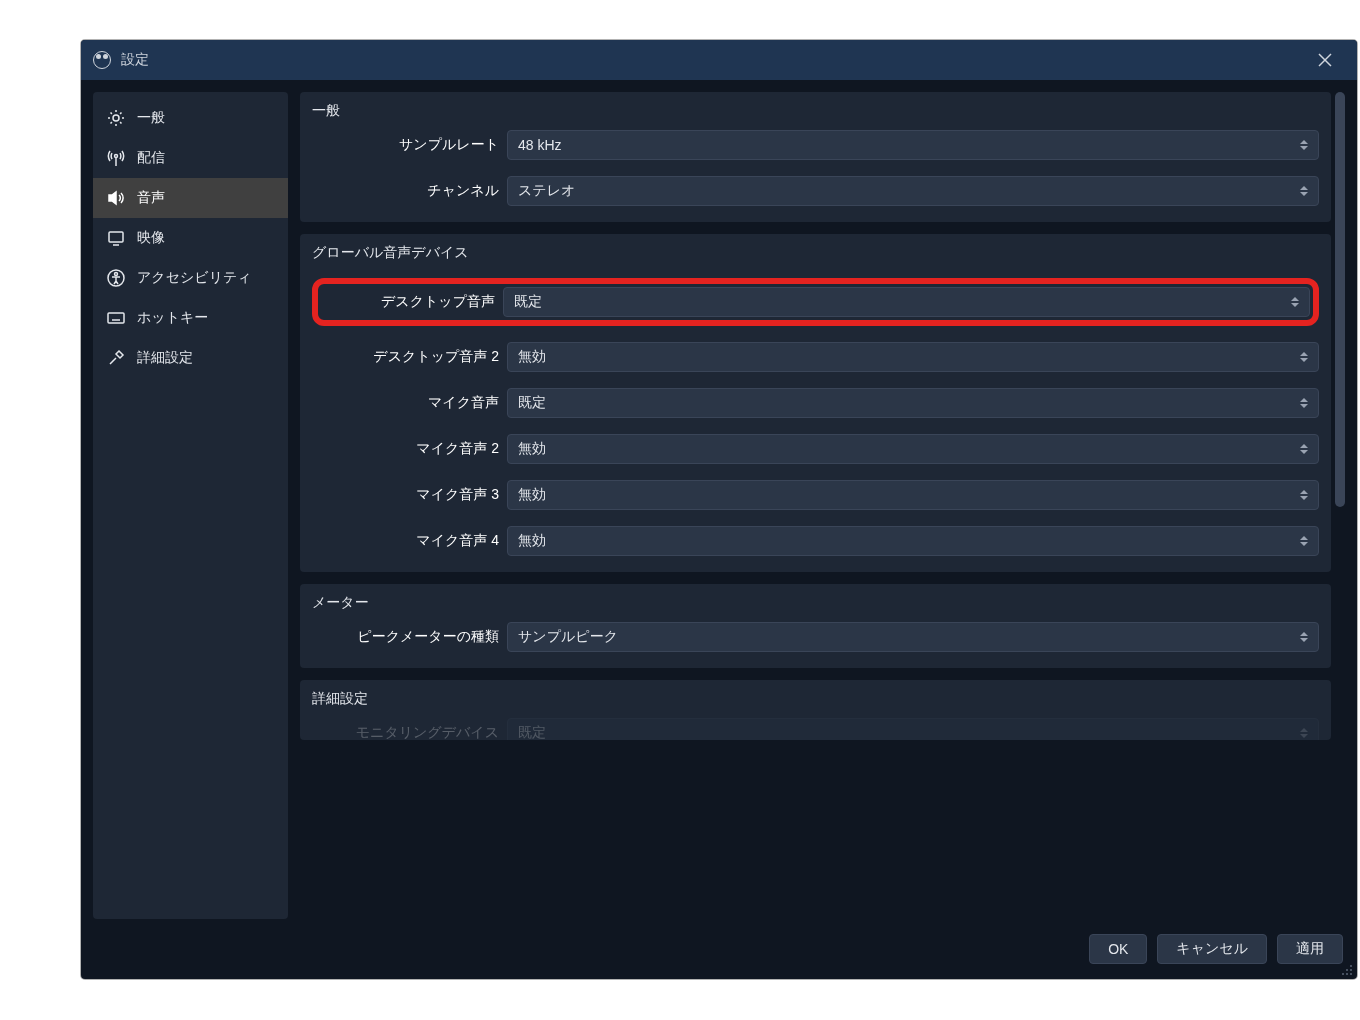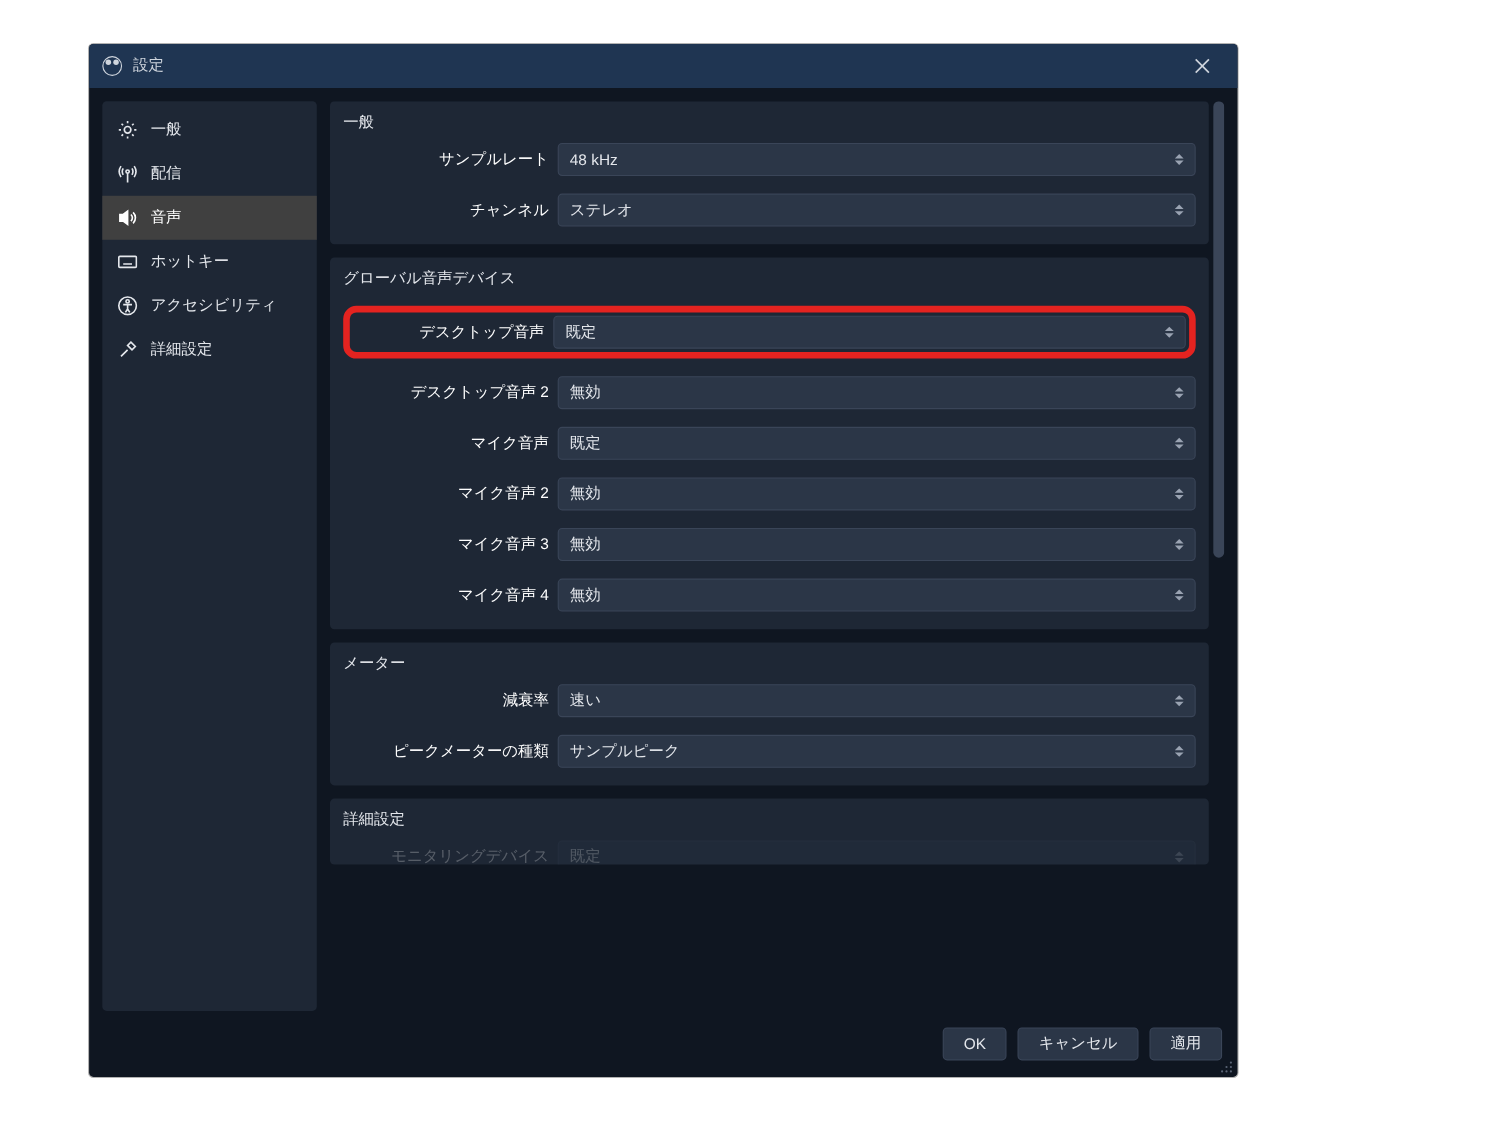--- a/index.html
+++ b/index.html
@@ -4,21 +4,21 @@
 <style>
   * { box-sizing: border-box; margin: 0; padding: 0; font-family: "Hiragino Sans", "Meiryo", sans-serif; }
   body {
     width: 1360px; height: 1020px;
     background: #fff;
     position: relative;
   }
   .window {
     position: absolute;
     left: 81px; top: 40px;
-    width: 1044px; height: 939px;
+    width: 1276px; height: 939px;
     background: #0f1621;
     border-radius: 4px;
     display: flex; flex-direction: column;
     color: #e4e7ec;
     font-size: 14px;
     box-shadow: 0 0 0 1px rgba(0,0,0,0.3);
   }
   .titlebar {
     height: 40px;
     background: #1f3552;
@@ -239,43 +239,52 @@
             <svg viewBox="0 0 18 18">
               <path class="filled" d="M2 6h3l4-3v12l-4-3H2z"></path>
               <path d="M12 6a4 4 0 010 6M14 4a7 7 0 010 10"></path>
             </svg>
           </span>
         <span>音声</span>
       </div>
       <div class="sidebar-item">
         <span class="sb-icon">
             <svg viewBox="0 0 18 18">
+              <rect x="2" y="3" width="14" height="10" rx="1"></rect>
+              <line x1="6" y1="16" x2="12" y2="16"></line>
+            </svg>
+          </span>
+        <span>映像</span>
+      </div>
+      <div class="sidebar-item">
+        <span class="sb-icon">
+            <svg viewBox="0 0 18 18">
+              <circle cx="9" cy="9" r="8"></circle>
+              <circle class="filled" cx="9" cy="5" r="1.5"></circle>
+              <path d="M5 8h8M9 8v4M7 15l2-3 2 3"></path>
+            </svg>
+          </span>
+        <span>アクセシビリティ</span>
+      </div>
+      <div class="sidebar-item">
+        <span class="sb-icon">
+            <svg viewBox="0 0 18 18">
               <rect x="1" y="4" width="16" height="10" rx="1"></rect>
               <line x1="4" y1="7" x2="4" y2="7"></line>
               <line x1="7" y1="7" x2="7" y2="7"></line>
               <line x1="10" y1="7" x2="10" y2="7"></line>
               <line x1="13" y1="7" x2="13" y2="7"></line>
               <line x1="5" y1="11" x2="13" y2="11"></line>
             </svg>
           </span>
         <span>ホットキー</span>
       </div>
       <div class="sidebar-item">
         <span class="sb-icon">
             <svg viewBox="0 0 18 18">
-              <circle cx="9" cy="9" r="8"></circle>
-              <circle class="filled" cx="9" cy="5" r="1.5"></circle>
-              <path d="M5 8h8M9 8v4M7 15l2-3 2 3"></path>
-            </svg>
-          </span>
-        <span>アクセシビリティ</span>
-      </div>
-      <div class="sidebar-item">
-        <span class="sb-icon">
-            <svg viewBox="0 0 18 18">
               <path d="M3 15l6-6M12 2l4 4-3 3-4-4zM6 12l-3 3"></path>
             </svg>
           </span>
         <span>詳細設定</span>
       </div>
     </div>
 
     <div class="main">
       <div class="scrollarea">
 
@@ -340,27 +349,20 @@
             <div class="field-label">マイク音声 4</div>
             <div class="select">
               <span>無効</span>
               <span class="chev"></span>
             </div>
           </div>
         </div>
 
         <div class="section">
           <div class="section-title">メーター</div>
-          <div class="field-row">
-            <div class="field-label">減衰率</div>
-            <div class="select">
-              <span>速い</span>
-              <span class="chev"></span>
-            </div>
-          </div>
           <div class="field-row">
             <div class="field-label">ピークメーターの種類</div>
             <div class="select">
               <span>サンプルピーク</span>
               <span class="chev"></span>
             </div>
           </div>
         </div>
 
         <div class="section cut">

